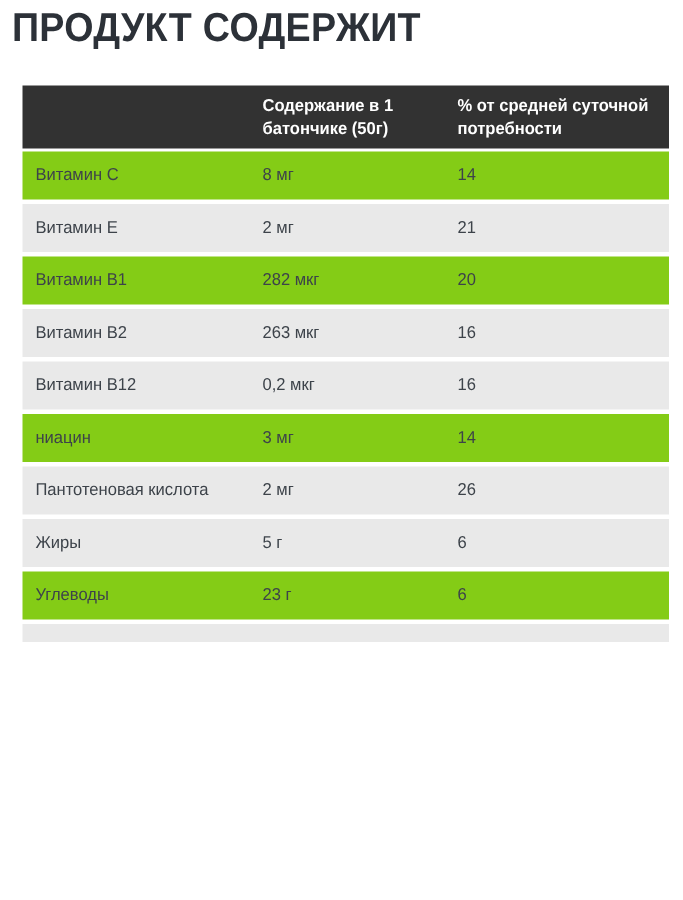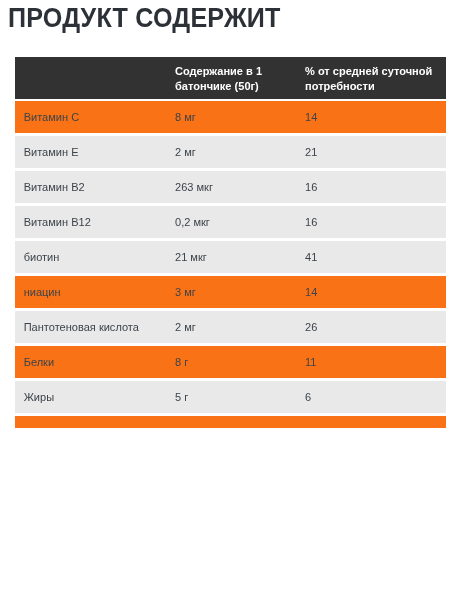--- a/index.html
+++ b/index.html
@@ -51,21 +51,21 @@
     display: flex;
     align-items: center;
     width: 100%;
     box-sizing: border-box;
     background: #e9e9e9;
     margin-bottom: 3px;
     min-height: 32px;
     position: relative;
   }
   .trow.alt {
-    background: #f97316;
+    background: #84cc16;
   }
   .trow.header {
     background: #323232;
     min-height: 39px;
     align-items: flex-start;
     padding-top: 7px;
     padding-bottom: 6px;
     margin-bottom: 2px;
   }
 
@@ -151,58 +151,53 @@
       <div class="c-amount">8 мг</div>
       <div class="c-percent">14</div>
     </div>
 
     <div class="trow">
       <div class="c-name">Витамин Е</div>
       <div class="c-amount">2 мг</div>
       <div class="c-percent">21</div>
     </div>
 
+    <div class="trow alt">
+      <div class="c-name">Витамин В1</div>
+      <div class="c-amount">282 мкг</div>
+      <div class="c-percent">20</div>
+    </div>
 
     <div class="trow">
       <div class="c-name">Витамин В2</div>
       <div class="c-amount">263 мкг</div>
       <div class="c-percent">16</div>
     </div>
 
 
     <div class="trow">
       <div class="c-name">Витамин В12</div>
       <div class="c-amount">0,2 мкг</div>
       <div class="c-percent">16</div>
     </div>
 
 
-    <div class="trow">
-      <div class="c-name">биотин</div>
-      <div class="c-amount">21 мкг</div>
-      <div class="c-percent">41</div>
-    </div>
 
     <div class="trow alt">
       <div class="c-name">ниацин</div>
       <div class="c-amount">3 мг</div>
       <div class="c-percent">14</div>
     </div>
 
     <div class="trow">
       <div class="c-name">Пантотеновая кислота</div>
       <div class="c-amount">2 мг</div>
       <div class="c-percent">26</div>
     </div>
 
-    <div class="trow alt">
-      <div class="c-name">Белки</div>
-      <div class="c-amount">8 г</div>
-      <div class="c-percent">11</div>
-    </div>
 
     <div class="trow">
       <div class="c-name">Жиры</div>
       <div class="c-amount">5 г</div>
       <div class="c-percent">6</div>
     </div>
 
     <div class="trow alt">
       <div class="c-name">Углеводы</div>
       <div class="c-amount">23 г</div>

